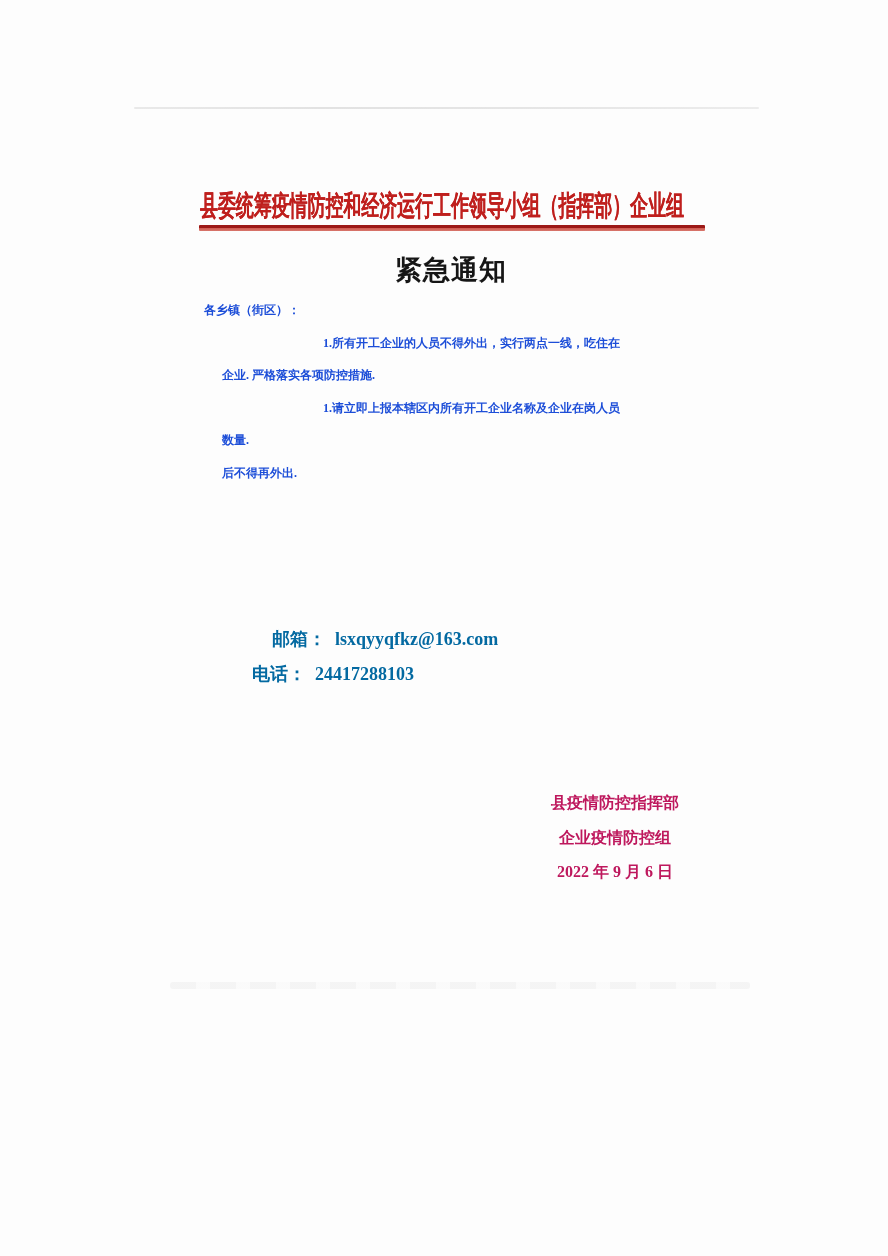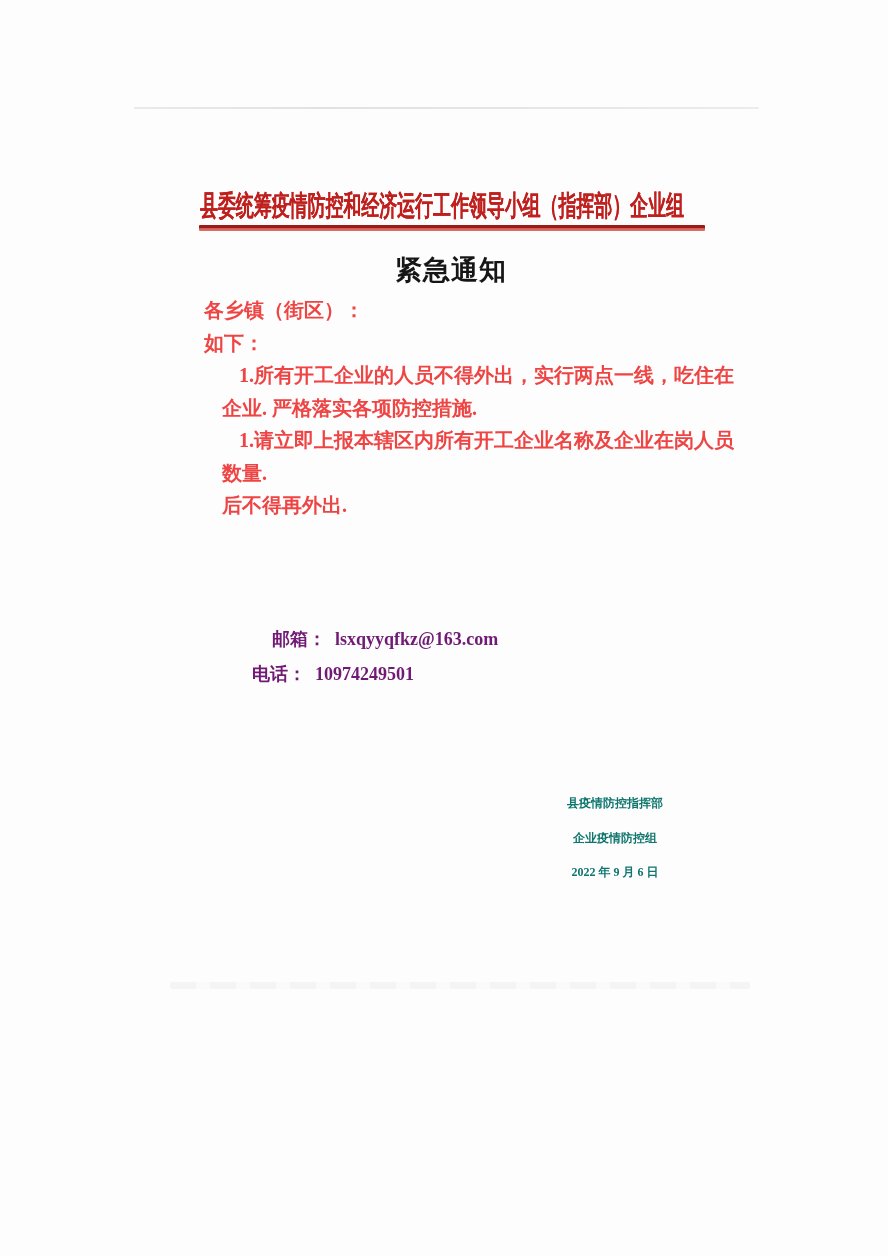--- a/index.html
+++ b/index.html
@@ -66,86 +66,85 @@
     line-height: 40px;
     font-weight: 700;
     letter-spacing: 1px;
     color: #161616;
   }
   
   .body-block {
     position: absolute;
     top: 294px; left: 204px;
     width: 500px;
-    font-size: 20px;
+    font-size: 12px;
     line-height: 32.5px;
     font-weight: 700;
-    color: #ef4444;
+    color: #1d4ed8;
   }
   .body-line { white-space: nowrap; }
   .ind-intro { padding-left: 40px; }
   .ind-item  { padding-left: 35px; text-align: center; }
   .ind-cont  { padding-left: 18px; }
   
   .contact-block {
     position: absolute;
     top: 622px; left: 204px;
     width: 420px;
     font-size: 18px;
     line-height: 35px;
     font-weight: 700;
-    color: #701a75;
+    color: #0369a1;
   }
   .contact-line { white-space: nowrap; }
   .contact-line.email { padding-left: 68px; }
   .contact-line.phone { padding-left: 48px; }
   .contact-line .value { margin-left: 9px; }
   
   .signature-block {
     position: absolute;
     top: 786px; left: 545px;
     width: 140px;
     text-align: center;
-    font-size: 12px;
+    font-size: 16px;
     line-height: 34.5px;
     font-weight: 700;
-    color: #0f766e;
+    color: #be185d;
   }
   .signature-line { white-space: nowrap; }
 </style>
 </head>
 <body>
 
 <div class="page">
 
   <div class="scan-rule-top"></div>
 
   <div class="org-title">
     <span class="stretch">县委统筹疫情防控和经济运行工作领导小组（指挥部）企业组</span>
   </div>
   <div class="org-underline"></div>
 
   <div class="notice-title">紧急通知</div>
 
   <div class="body-block">
     <div class="body-line">各乡镇（街区）：</div>
-    <div class="body-line">如下：</div>
     <div class="body-line ind-item">1.所有开工企业的人员不得外出，实行两点一线，吃住在</div>
     <div class="body-line ind-cont">企业. 严格落实各项防控措施.</div>
     <div class="body-line ind-item">1.请立即上报本辖区内所有开工企业名称及企业在岗人员</div>
     <div class="body-line ind-cont">数量.</div>
     <div class="body-line ind-cont">后不得再外出.</div>
   </div>
 
   <div class="contact-block">
     <div class="contact-line email">
       <span>邮箱：</span><span class="value">lsxqyyqfkz@163.com</span>
     </div>
     <div class="contact-line phone">
-      <span>电话：</span><span class="value">10974249501</span>
+      <span>电话：</span><span class="value">24417288103</span>
     </div>
   </div>
 
   <div class="signature-block">
     <div class="signature-line">县疫情防控指挥部</div>
     <div class="signature-line">企业疫情防控组</div>
     <div class="signature-line">2022 年 9 月 6 日</div>
   </div>
 
   <div class="scan-smudge-bottom"></div>

